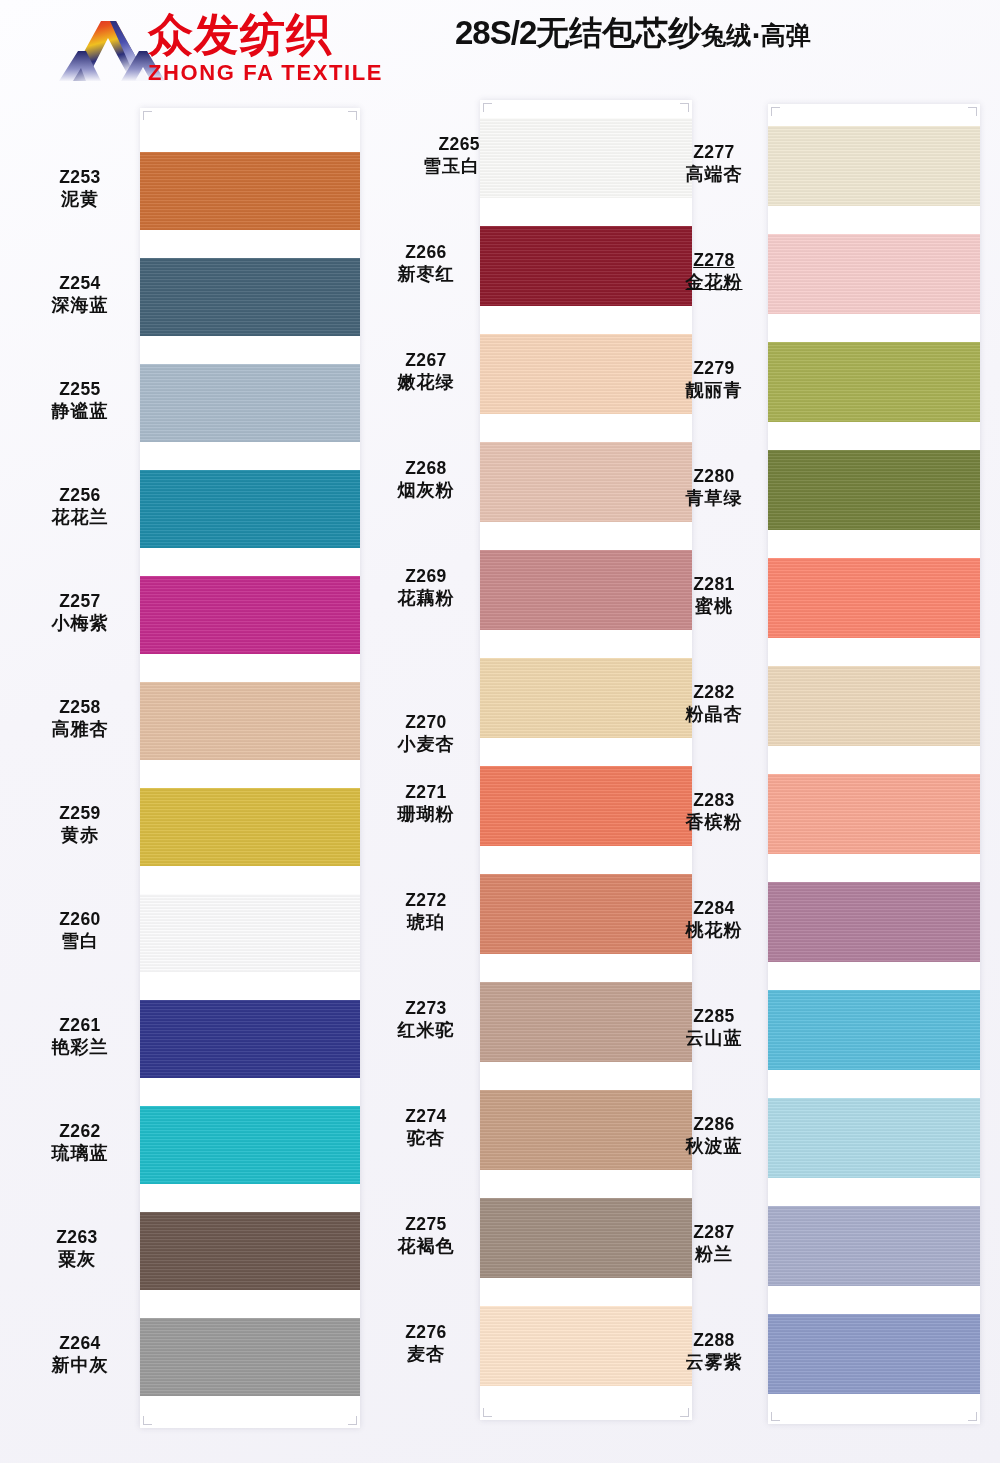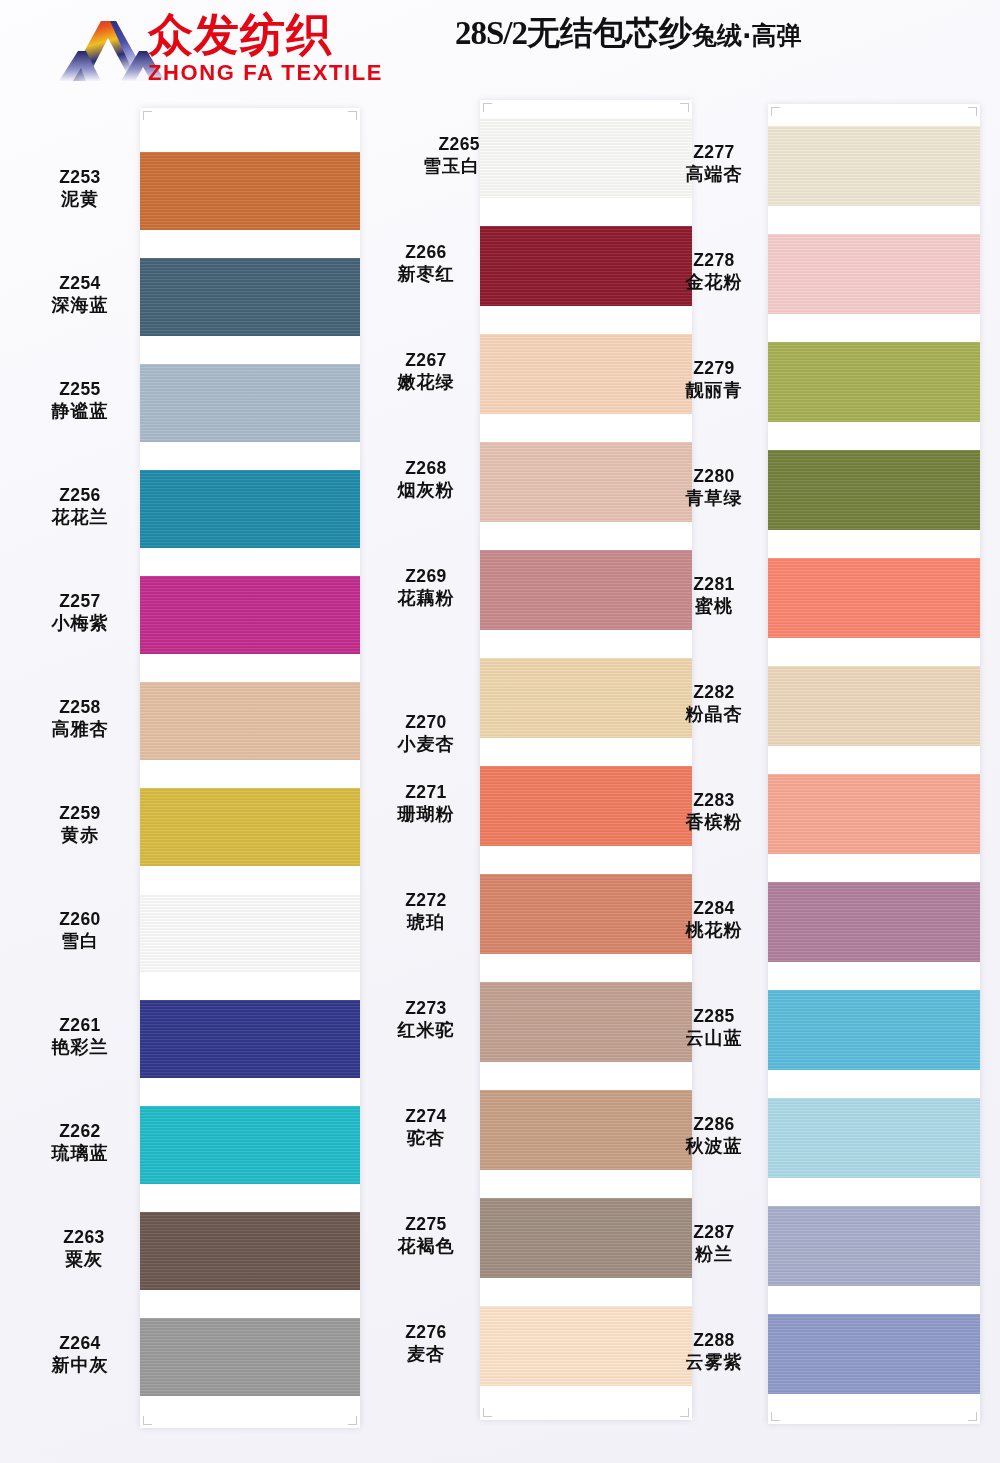--- a/index.html
+++ b/index.html
@@ -44,21 +44,21 @@
   .title-block {
     position: absolute; left: 455px; top: 12px;
     width: 520px; text-align: left;
   }
   .title-main {
     font-family: "DejaVu Sans", "Liberation Sans", sans-serif;
     font-size: 33px; font-weight: 900; color: #111111;
     line-height: 42px; white-space: nowrap; letter-spacing: 0px;
   }
   .title-main .count {
-    font-family: Liberation Serif, serif;
+    font-family: Liberation Sans, sans-serif;
     font-weight: 900; font-size: 33px; letter-spacing: -1px;
   }
   .title-main .sub-cn { font-size: 25px; font-weight: 900; }
   .title-en {
     font-family: "Liberation Serif", "DejaVu Serif", serif;
     font-size: 15.5px; font-weight: 700; color: #121212;
     letter-spacing: 0.1px; line-height: 22px; white-space: nowrap;
     margin-top: 2px;
   }
 
@@ -207,21 +207,21 @@
         <span class="name">雪白</span>
       </div>
       <div class="label" style="left: 20px; width: 120px; top: 1015px;">
         <span class="code">Z261</span>
         <span class="name">艳彩兰</span>
       </div>
       <div class="label" style="left: 20px; width: 120px; top: 1121px;">
         <span class="code">Z262</span>
         <span class="name">琉璃蓝</span>
       </div>
-      <div class="label" style="left: 24px; width: 120px; top: 1227px;">
+      <div class="label" style="left: 17px; width: 120px; top: 1227px;">
         <span class="code">Z263</span>
         <span class="name">粟灰</span>
       </div>
       <div class="label" style="left: 20px; width: 120px; top: 1333px;">
         <span class="code">Z264</span>
         <span class="name">新中灰</span>
       </div>
       <div class="col" style="left: 140px; top: 108px; width: 220px; height: 1320px;">
         <div class="col-inner">
           <div class="notch tl"></div>
@@ -355,21 +355,21 @@
           </div>
           <div class="swatch" title="Z276 麦杏" style="top: 1206px; height: 80px; background: rgb(252, 227, 203);">
             <div class="fill"></div>
           </div>
         </div>
       </div>
       <div class="label" style="left: 660px; width: 108px; top: 142px;">
         <span class="code">Z277</span>
         <span class="name">高端杏</span>
       </div>
-      <div class="label" style="left: 660px; width: 108px; top: 250px;">
+      <div class="label" style="left: 660px; width: 108px; top: 250px; text-decoration: underline;">
         <span class="code">Z278</span>
         <span class="name">金花粉</span>
       </div>
       <div class="label" style="left: 660px; width: 108px; top: 358px;">
         <span class="code">Z279</span>
         <span class="name">靓丽青</span>
       </div>
       <div class="label" style="left: 660px; width: 108px; top: 466px;">
         <span class="code">Z280</span>
         <span class="name">青草绿</span>

